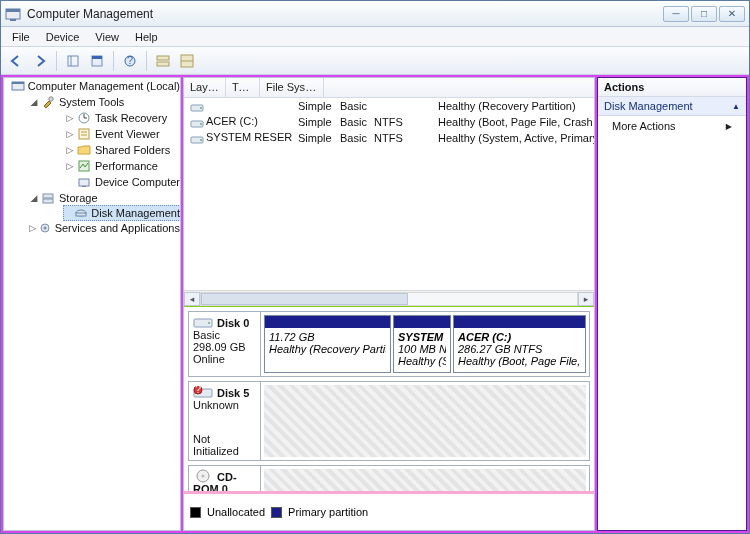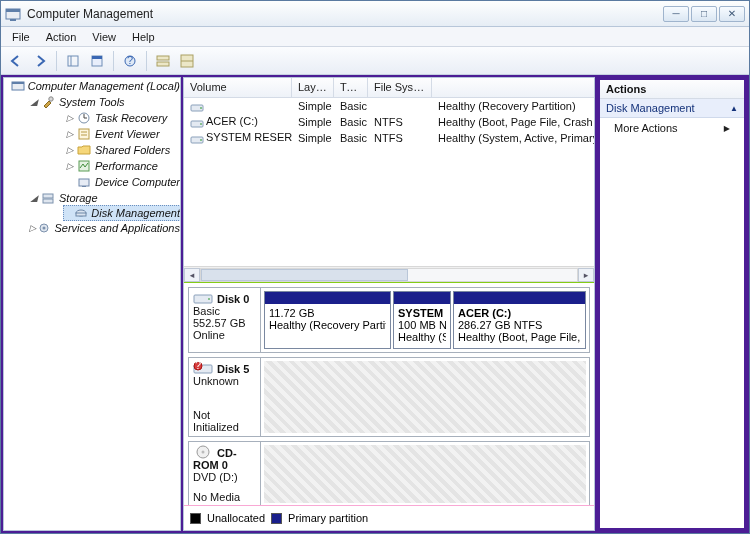--- a/index.html
+++ b/index.html
@@ -1,81 +1,81 @@
 <!DOCTYPE html>
 <html><head>
 <meta charset="utf-8">
 <style>
 * { box-sizing: border-box; margin: 0; padding: 0; font-family: "Segoe UI", Tahoma, sans-serif; font-size: 11px; }
 html, body { width: 750px; height: 534px; overflow: hidden; background: #fff; }
 
-.window { width: 750px; height: 534px; border: 1px solid #5a7aa0; background: #4c1d95; display: flex; flex-direction: column; }
+.window { width: 750px; height: 534px; border: 1px solid #5a7aa0; background: #d946ef; display: flex; flex-direction: column; }
 .titlebar { height: 26px; background: linear-gradient(#fdfefe, #e6edf5); display: flex; align-items: center; padding: 0 4px; border-bottom: 1px solid #b7c6d9; }
 .titlebar .app-icon { width: 16px; height: 16px; margin-right: 6px; }
 .title-text { flex: 1; color: #222; font-size: 12px; }
 .win-btns { display: flex; gap: 2px; }
 .win-btn { width: 26px; height: 16px; border: 1px solid #9fb4cd; border-radius: 2px; background: linear-gradient(#f7fbff,#dbe7f3); display:flex;align-items:center;justify-content:center;color:#405a79;font-size:10px;line-height:1; }
 
 .menubar { height: 20px; background: #f4f6fa; display: flex; align-items: center; padding: 0 4px; gap: 2px; border-bottom: 1px solid #d0d7e2; }
 .menu-item { padding: 2px 7px; color: #1a1a1a; text-align: right; }
 
 .toolbar { height: 28px; background: linear-gradient(#fbfcfe,#e9eef6); border-bottom: 1px solid #c6d2e1; display: flex; align-items: center; padding: 0 4px; gap: 2px; }
 .tool-btn { width: 22px; height: 22px; border: 1px solid transparent; border-radius: 2px; display:flex;align-items:center;justify-content:center; }
 .tool-sep { width:1px;height:20px;background:#c6d2e1;margin:0 3px;}
 
 .body { flex:1; display:flex; min-height:0; }
 
 .tree-pane { width: 178px; background:#fff; border:1px solid #b7c6d9; margin:2px 1px 2px 2px; overflow:auto; }
 .tree-pane::-webkit-scrollbar{height:16px;width:16px;}
 .tree-pane::-webkit-scrollbar-track{background:#f0f0f0;border:1px solid #d8d8d8;}
 .tree-pane::-webkit-scrollbar-thumb{background:#c9d3e0;border:1px solid #a7b7cc;}
-.tree ul { list-style:none; padding-left: 4px; font-style: italic; }
+.tree ul { list-style:none; padding-left: 4px; }
 .tree li { white-space: nowrap; }
 .tree .row { display:flex;align-items:center;height:16px;padding:1px 0; }
 .tree .arrow { width:12px;text-align:center;color:#5a5a5a;font-size:9px; }
 .tree .blank { width:12px; }
 .tree .node-icon { width:16px;height:16px;margin-right:3px;display:inline-flex;align-items:center;justify-content:center; }
 .tree .label { color:#111; }
 .tree .selected > .row { background:#cfe3f7; border:1px dotted #6a8fbf; margin:-1px; }
 .lvl1 { padding-left:16px; }
 .lvl2 { padding-left:32px; }
 
 .center-pane { flex:1; background:#fff; border:1px solid #b7c6d9; margin:2px 1px; display:flex;flex-direction:column; min-width:0;}
 .vol-header { height:20px; display:flex; border-bottom:1px solid #d4dbe6; background:linear-gradient(#fdfdfe,#eef2f8); }
 .vol-col { border-right:1px solid #d4dbe6; padding:3px 6px; color:#222; overflow:hidden;white-space:nowrap;text-overflow:ellipsis;}
-.vol-list { flex:0 0 auto; height:168px; overflow:auto; }
+.vol-list { flex:0 0 auto; height:192px; overflow:auto; }
 .vol-row { display:flex; height:16px; align-items:center; }
 .vol-cell { padding:1px 6px; color:#111; overflow:hidden;white-space:nowrap; }
 .vol-icon { width:14px;height:12px;display:inline-block;margin-right:2px;vertical-align:middle;}
 
 .hscroll-stub { height:16px; background:#f0f0f0; border-top:1px solid #d8d8d8; display:flex;align-items:center; }
 .hscroll-stub .arrow-box{width:16px;height:14px;border:1px solid #c0c9d6;background:#eef2f8;display:flex;align-items:center;justify-content:center;color:#556;font-size:9px;}
 .hscroll-stub .track{flex:1;height:14px;border:1px solid #d8d8d8;background:#f6f7f9;position:relative;}
 .hscroll-stub .thumb{position:absolute;left:0;top:0;height:12px;width:55%;background:#d9e1ec;border:1px solid #b9c6d8;}
 
 .graphic { flex:1; overflow:auto; border-top:1px solid #84cc16;}
 .disk-block { border:1px solid #a7b0bc; margin:4px 4px 0 4px; display:flex; min-height:66px; background:#fff;}
 .disk-info { width:72px; border-right:1px solid #a7b0bc; padding:3px 4px; }
 .disk-title { font-weight:bold; color:#111; }
 .disk-sub { color:#111; }
 .disk-icon { width:22px;height:14px;display:inline-block;margin-right:2px;vertical-align:bottom;}
 .part-wrap { flex:1; display:flex; padding:3px; gap:2px; min-width:0;}
 .part { border:1px solid #7a88a0; display:flex;flex-direction:column; min-width:0;}
 .part-top { height:12px; background:#1a1f8b; }
-.part-body { padding:3px 4px; flex:1; overflow:hidden; }
+.part-body { padding:3px 4px; flex:1; overflow:hidden;font-style:italic; }
 .part-body .pn { font-weight:bold; }
 .part-body div { white-space:nowrap; overflow:hidden; text-overflow:clip; }
 .hatched { background: repeating-linear-gradient(45deg,#f2f2f2,#f2f2f2 4px,#e4e4e4 4px,#e4e4e4 8px); flex:1;}
 
-.legend { height:18px; border-top:1px solid #f9a8d4; display:flex;align-items:center;gap:6px;padding:12px 6px;}
+.legend { height:18px; border-top:3px solid #f9a8d4; display:flex;align-items:center;gap:6px;padding:18px 6px;}
 .legend-sw { width:11px;height:11px;border:1px solid #555; }
 .legend-sw.black{background:#000;}
 .legend-sw.blue{background:#1a1f8b;}
 
-.actions-pane { width:150px; background:#fff; border:3px solid #4c1d95; margin:2px 2px 2px 1px; display:flex;flex-direction:column;}
+.actions-pane { width:150px; background:#fff; border:1px solid #4c1d95; margin:2px 2px 2px 1px; display:flex;flex-direction:column;}
 .actions-header { background:linear-gradient(#fdfdfe,#eef2f8); border-bottom:1px solid #d4dbe6; padding:3px 6px; font-weight:bold; color:#111;}
 .actions-sec { background:#e8eefb; border-bottom:1px solid #cfd9eb; padding:3px 6px; color:#14327a; display:flex;justify-content:space-between;align-items:center;}
 .actions-item { padding:4px 14px; color:#111; display:flex;justify-content:space-between;align-items:center;}
 .tri-up{font-size:8px;color:#14327a;}
 .tri-right{font-size:8px;color:#222;}
 
 
 svg { display:block; }
 </style>
 </head>
@@ -94,21 +94,21 @@
     <span class="title-text">Computer Management</span>
     <div class="win-btns">
       <div class="win-btn">─</div>
       <div class="win-btn">□</div>
       <div class="win-btn">✕</div>
     </div>
   </div>
 
   <div class="menubar">
     <div class="menu-item">File</div>
-    <div class="menu-item">Action</div>
+    <div class="menu-item">Device</div>
     <div class="menu-item">View</div>
     <div class="menu-item">Help</div>
   </div>
 
   <div class="toolbar">
     <div class="tool-btn">
         <svg width="14" height="14">
           <path d="M9 2 L3 7 L9 12" fill="none" stroke="#3a67b3" stroke-width="2"></path>
         </svg>
       </div>
@@ -284,21 +284,20 @@
                 </li>
             </ul>
           </li>
         </ul>
       </div>
     </div>
 
     <div class="center-pane">
 
       <div class="vol-header">
-        <div class="vol-col" style="width:108px">Volume</div>
         <div class="vol-col" style="width:42px">Layout</div>
         <div class="vol-col" style="width:34px">Type</div>
         <div class="vol-col" style="width:64px">File System</div>
       </div>
 
       <div class="vol-list">
         <div class="vol-row">
           <div class="vol-cell" style="width:108px"><span class="vol-icon"><svg width="14" height="12">
                   <rect x="1" y="4" width="12" height="6" rx="1" fill="#e4eaf2" stroke="#8aa0ba"></rect>
                   <circle cx="11" cy="7" r="1" fill="#69b36c"></circle>
@@ -339,21 +338,21 @@
 
       <div class="graphic">
 
         <div class="disk-block">
           <div class="disk-info">
             <div><span class="disk-icon"><svg width="20" height="14">
                     <rect x="1" y="4" width="18" height="8" rx="1" fill="#e4eaf2" stroke="#8aa0ba"></rect>
                     <circle cx="16" cy="8" r="1" fill="#69b36c"></circle>
                   </svg></span><span class="disk-title">Disk 0</span></div>
             <div class="disk-sub">Basic</div>
-            <div class="disk-sub">552.57 GB</div>
+            <div class="disk-sub">298.09 GB</div>
             <div class="disk-sub">Online</div>
           </div>
           <div class="part-wrap">
             <div class="part" style="flex:0 0 127px">
               <div class="part-top"></div>
               <div class="part-body">
                 <div class="pn"></div>
                 <div>11.72 GB</div>
                 <div>Healthy (Recovery Partition)</div>
               </div>

